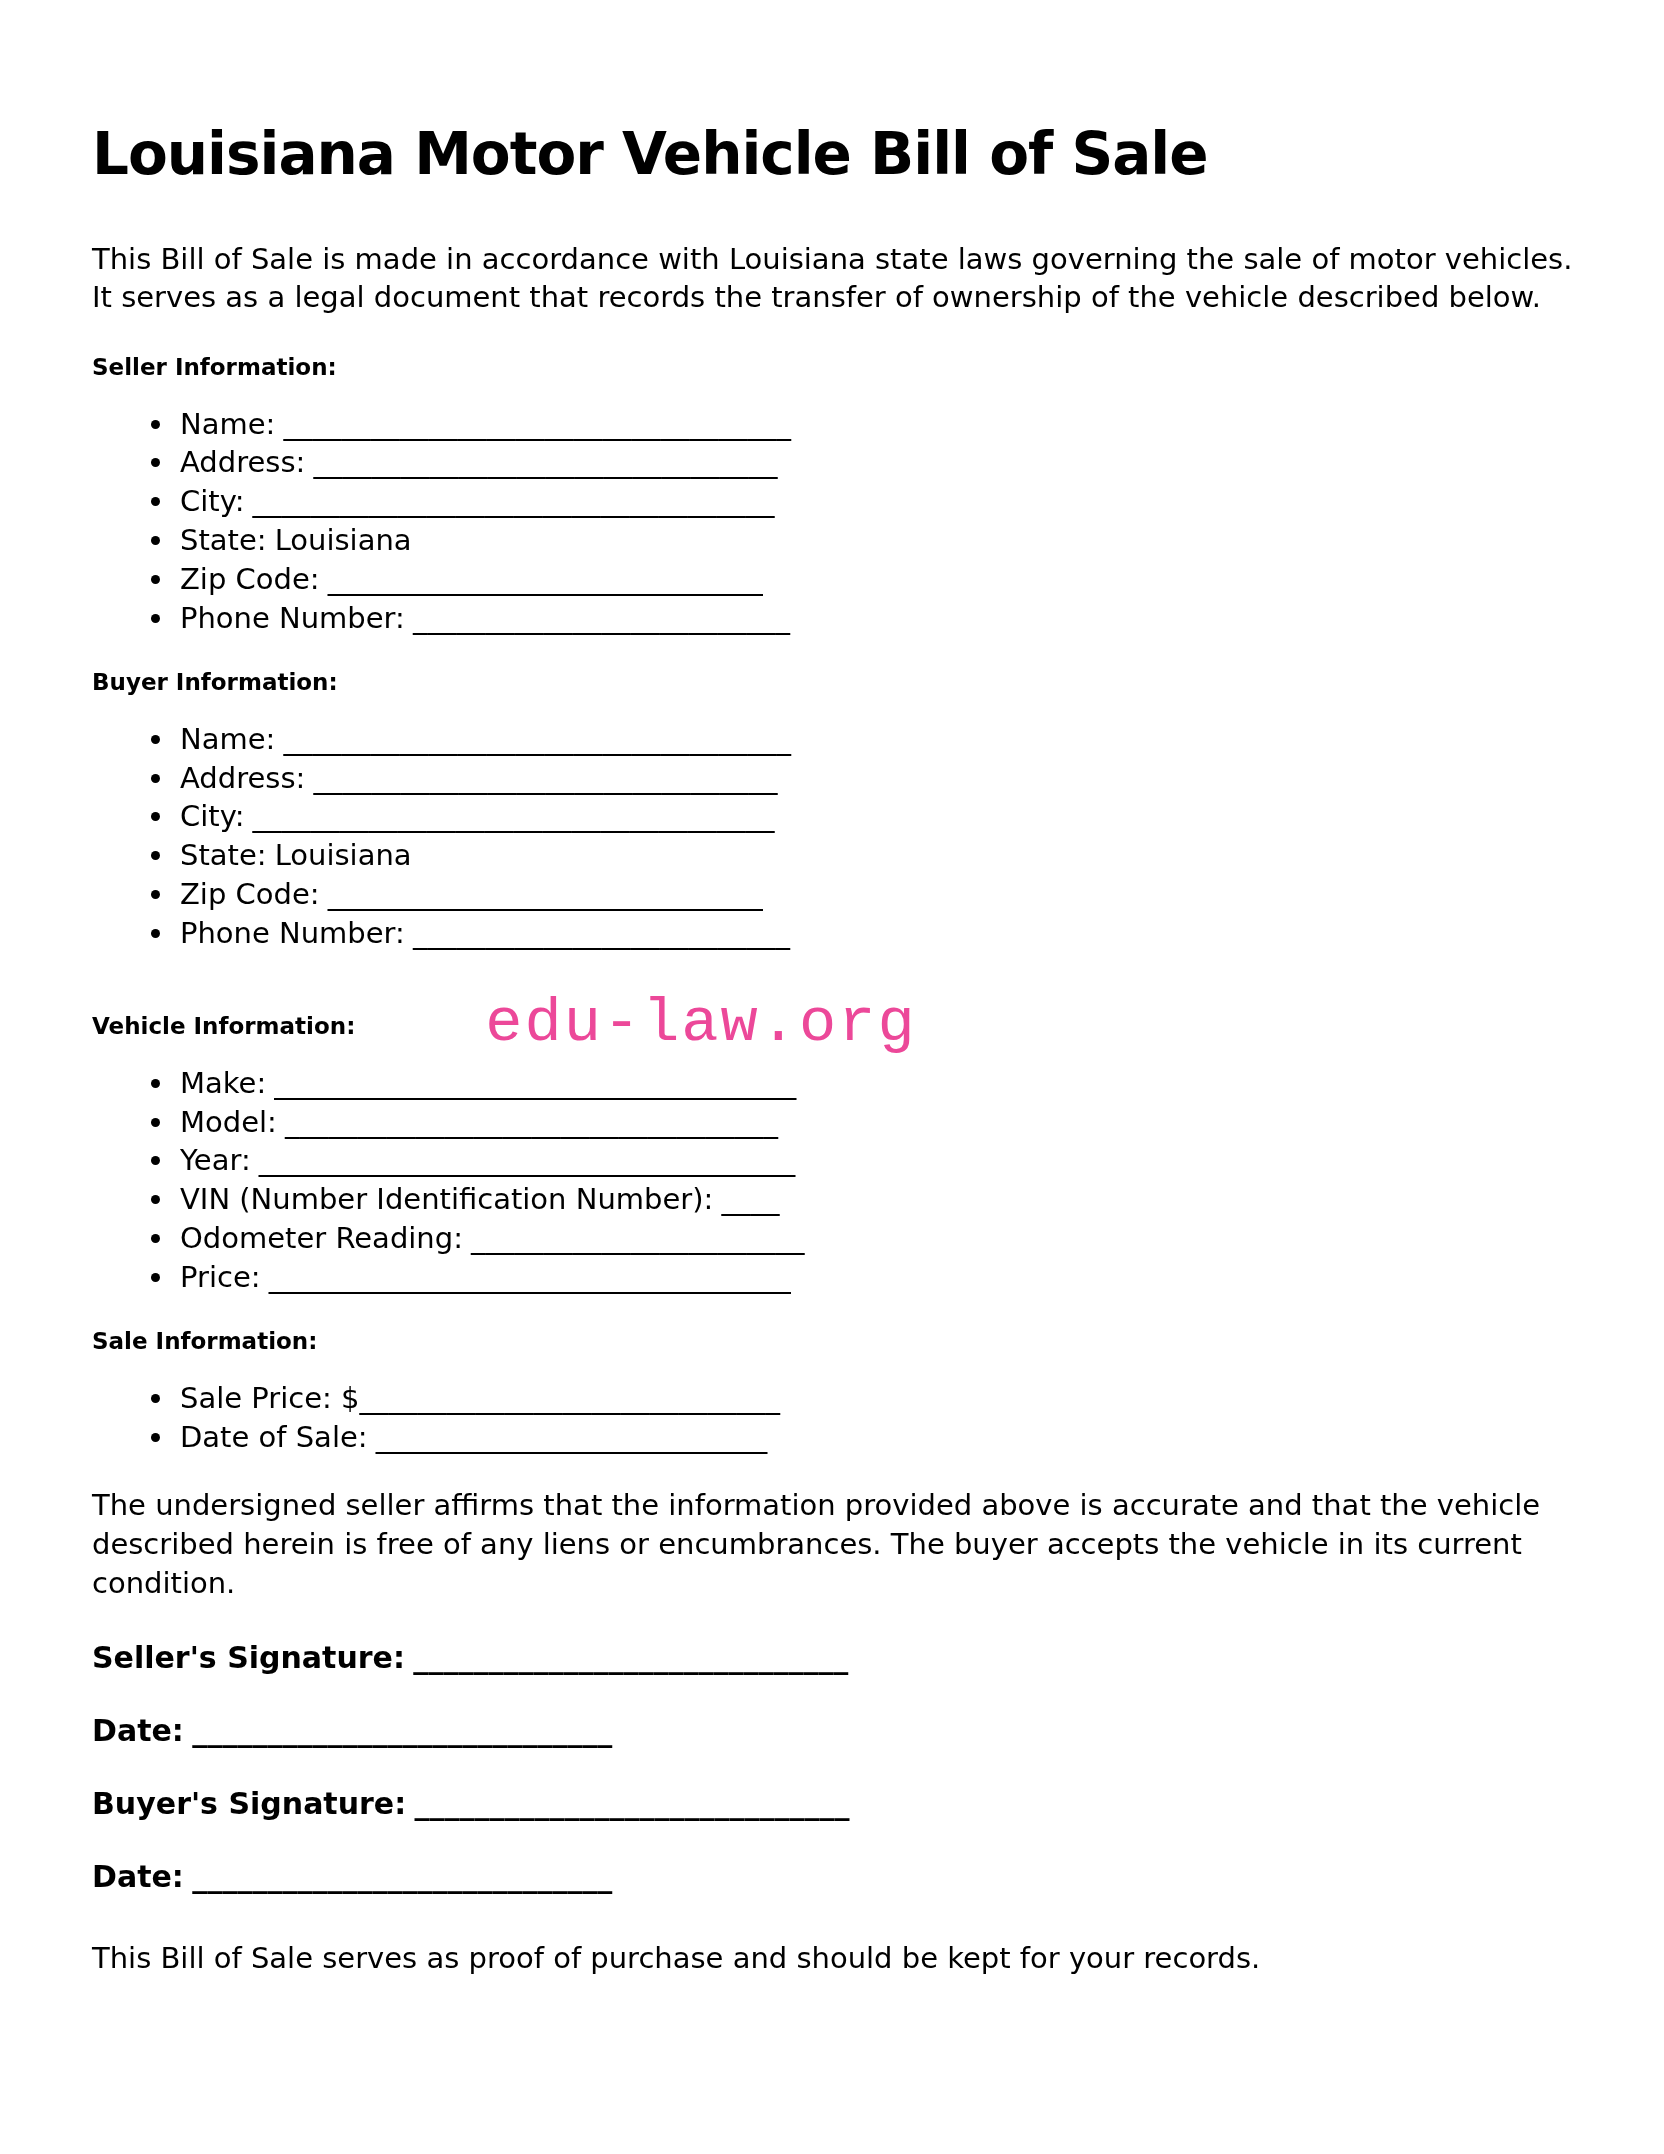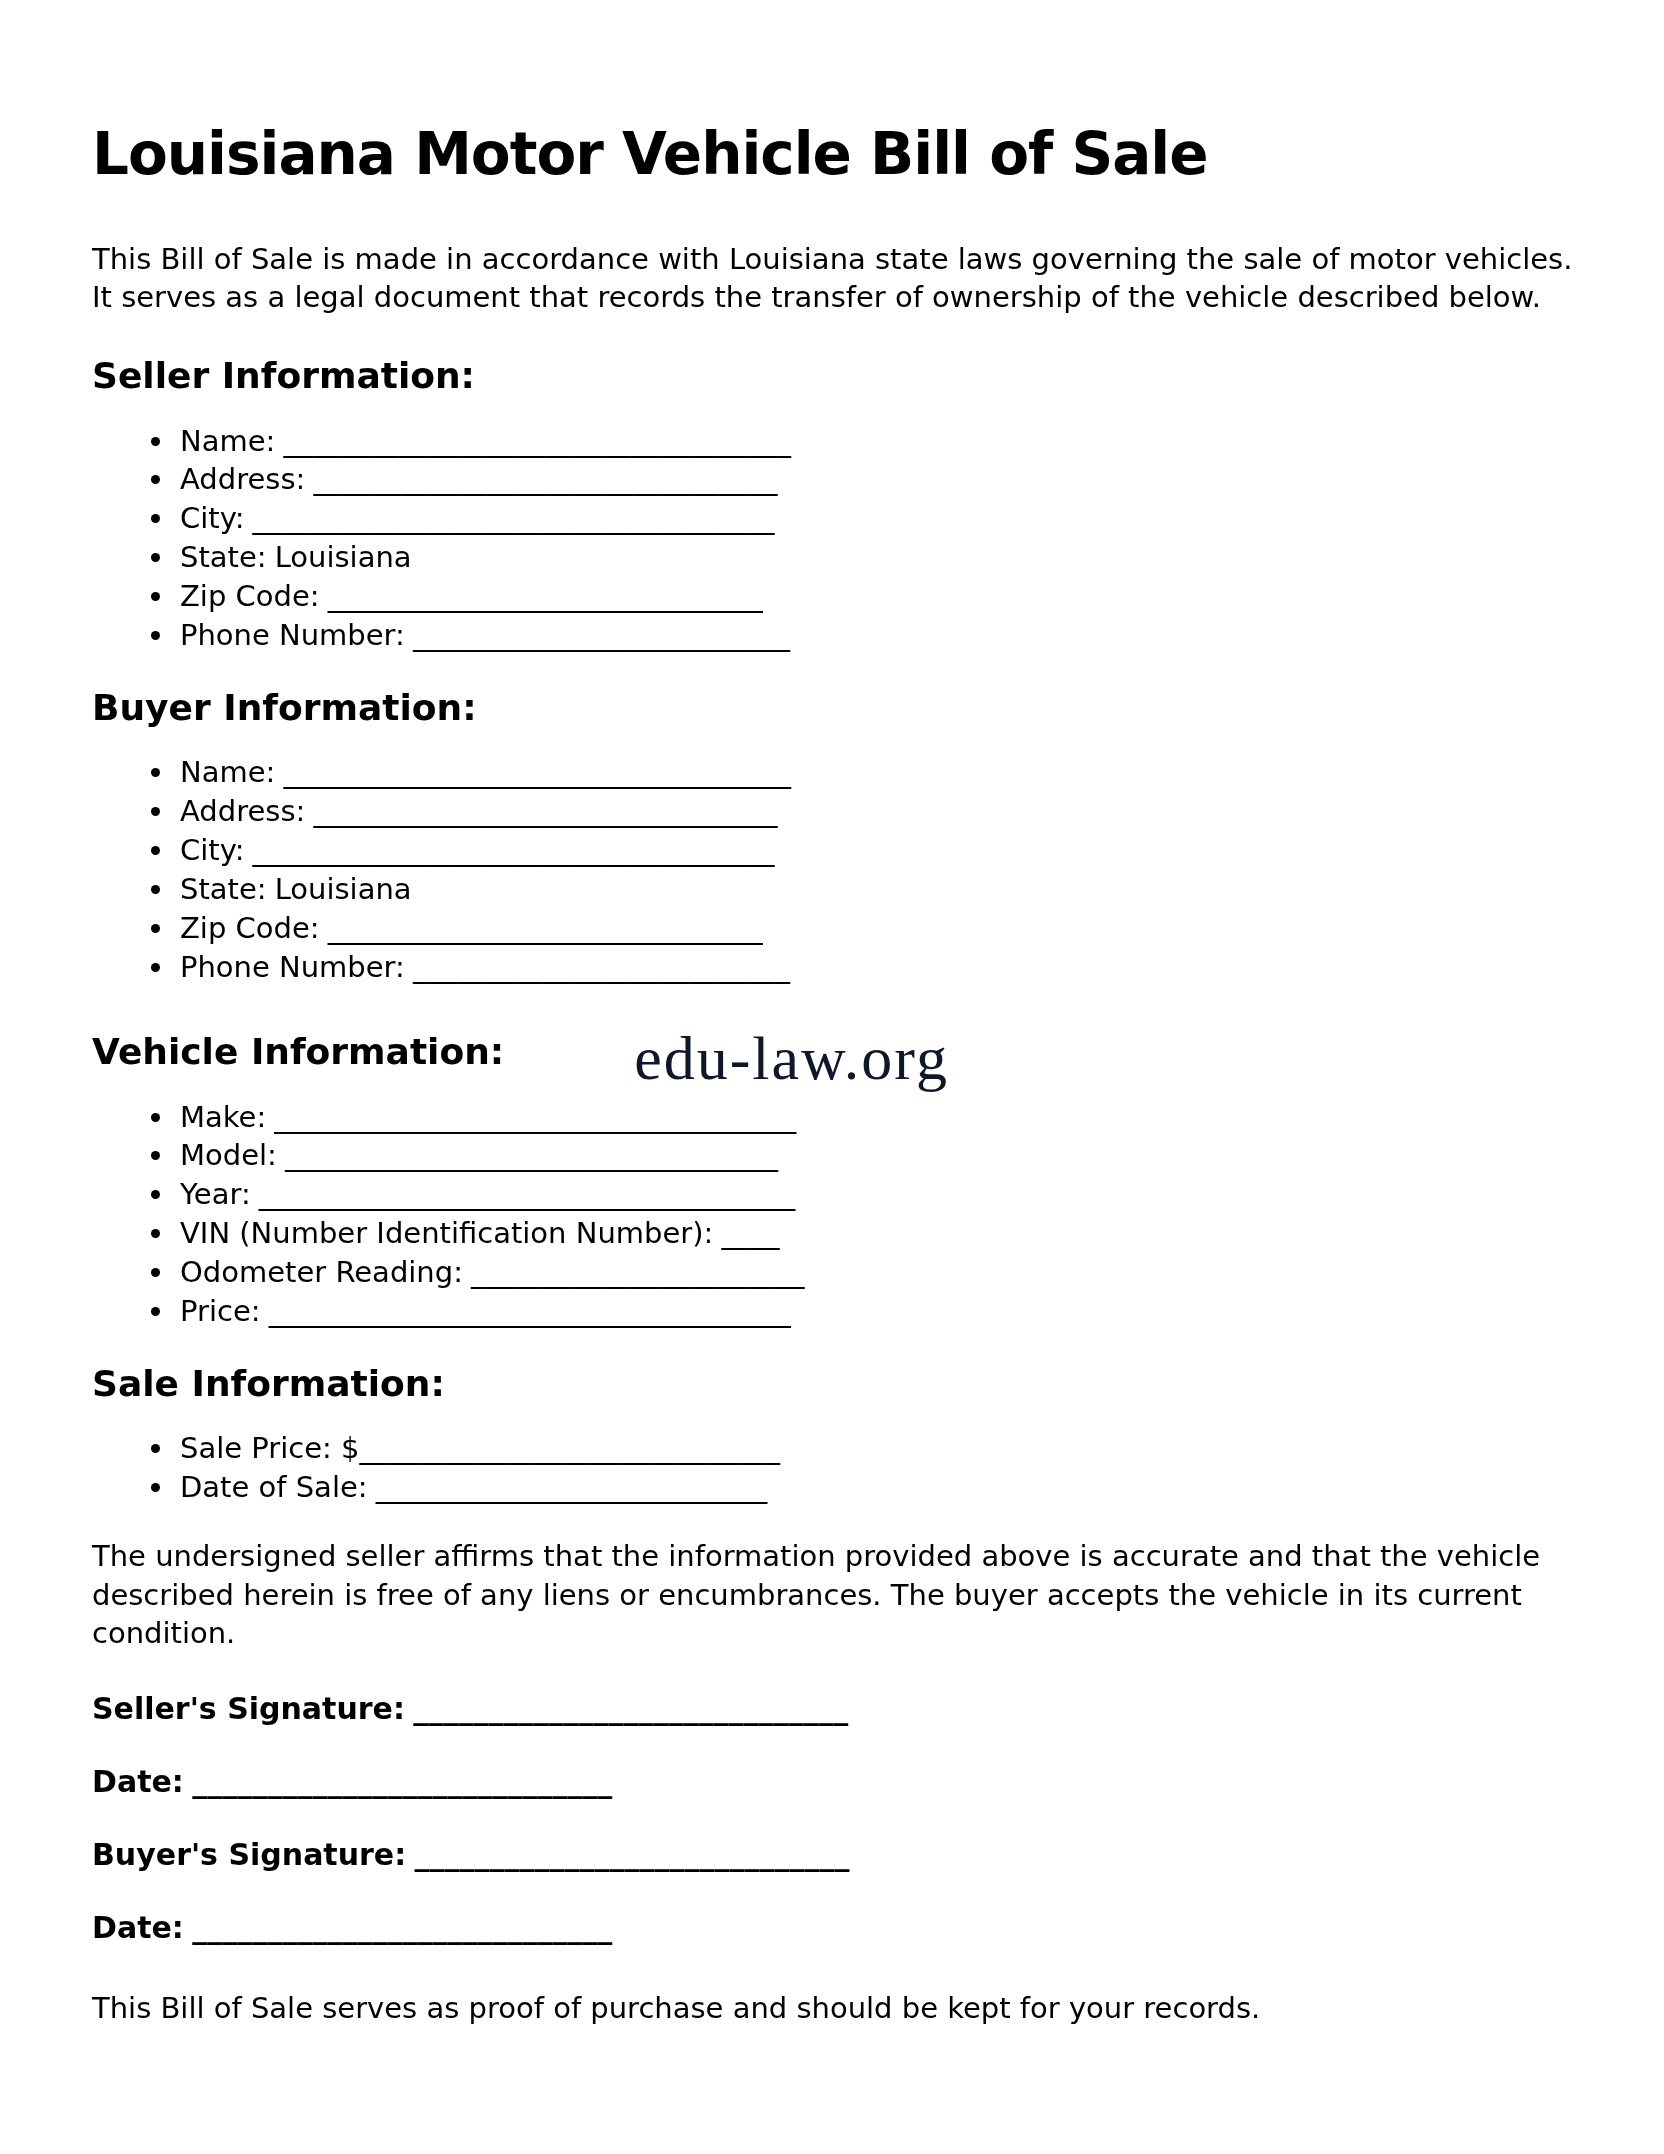--- a/index.html
+++ b/index.html
@@ -21,36 +21,36 @@
     margin: 0 0 50px 0;
     letter-spacing: -1px;
   }
   .para {
     font-size: 29px;
     line-height: 1.33;
     margin: 0 16px 36px 0;
     max-width: 1490px;
   }
   .section-h {
-    font-size: 36px;
+    font-size: 23px;
     font-weight: bold;
     margin: 30px 0 0 0;
     line-height: 1.3;
   }
   .heading-row {
     display: flex;
     align-items: flex-end;
     margin: 30px 0 0 0;
   }
   .heading-row .section-h { margin: 0; text-align: right; }
   .watermark {
-    font-family: Liberation Serif, serif;
+    font-family: Liberation Mono, monospace;
     font-size: 62px;
     line-height: 0.95;
-    color: #0f172a;
+    color: #ec4899;
     margin-left: 130px;
     letter-spacing: 2px;
     position: relative;
     top: 12px;
     white-space: nowrap;
   }
   ul.fields {
     list-style: disc;
     margin: 22px 0 30px 0;
     padding-left: 84px;

